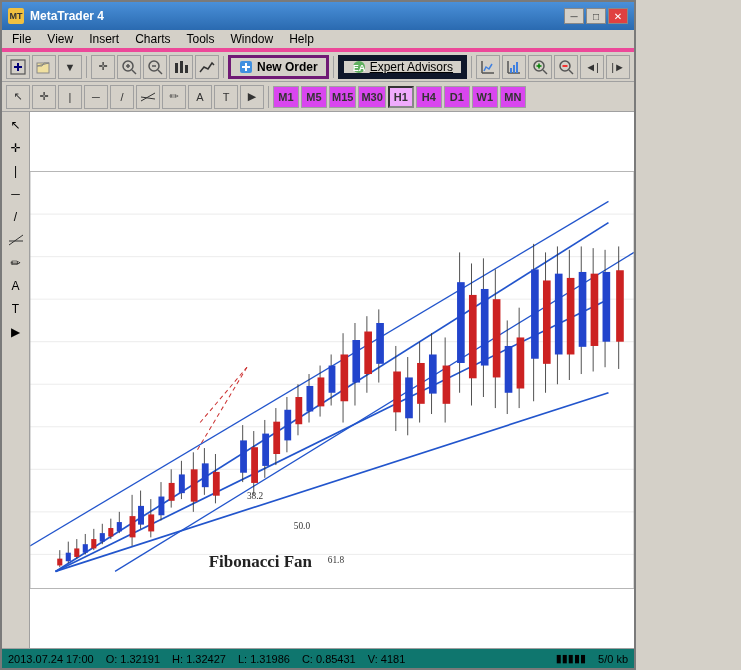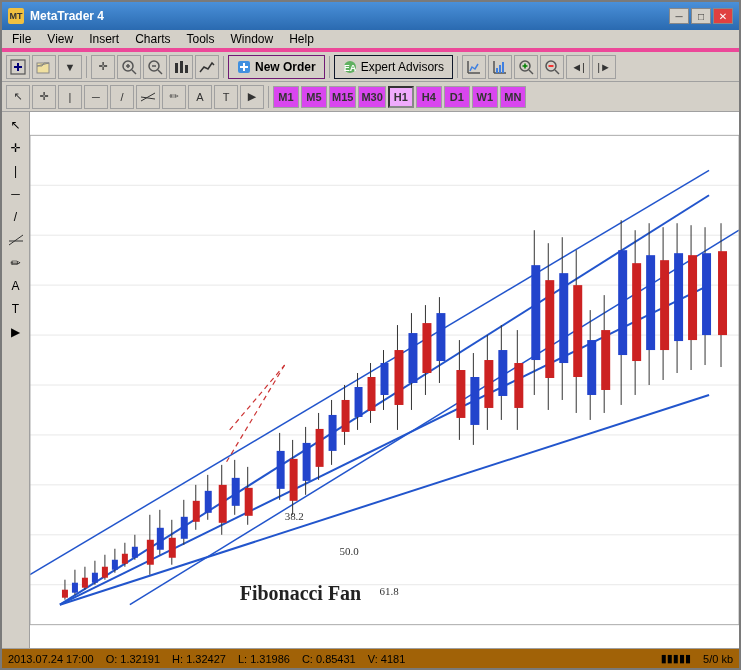--- a/index.html
+++ b/index.html
@@ -1,51 +1,51 @@
 <!DOCTYPE html>
 <html><head>
   <meta charset="utf-8">
   <style>
     * { margin: 0; padding: 0; box-sizing: border-box; }
     body { width: 741px; height: 670px; overflow: hidden; font-family: 'Segoe UI', Tahoma, Arial, sans-serif; background: #d4d0c8; }
 
-    .window { width: 741px; height: 670px; background: #d4d0c8; border: 2px solid #7a7a7a; display: flex; flex-direction: column; }
+    .window { width: 636px; height: 670px; background: #d4d0c8; border: 2px solid #7a7a7a; display: flex; flex-direction: column; }
 
     
     .title-bar { background: linear-gradient(to bottom, #4a90d9, #2a6ab0); height: 28px; display: flex; align-items: center; padding: 0 6px; justify-content: space-between; flex-shrink: 0; }
     .title-bar-left { display: flex; align-items: center; gap: 6px; }
     .title-icon { width: 16px; height: 16px; background: #f0c040; border-radius: 2px; display: flex; align-items: center; justify-content: center; font-size: 9px; color: #333; font-weight: bold; }
     .title-text { color: white; font-size: 12px; font-weight: bold; }
     .title-bar-controls { display: flex; gap: 2px; }
     .title-btn { width: 20px; height: 16px; background: #d4d0c8; border: 1px solid #888; display: flex; align-items: center; justify-content: center; cursor: pointer; font-size: 10px; color: #333; }
     .title-btn.close { background: #e04040; color: white; }
 
     
     .menu-bar { background: #d4d0c8; height: 22px; display: flex; align-items: flex-start; padding: 0 2px; border-bottom: 4px solid #ec4899; flex-shrink: 0; }
     .menu-item { padding: 2px 8px; font-size: 12px; color: #000; cursor: pointer; }
 
     
     .toolbar-row { background: #d4d0c8; height: 30px; display: flex; align-items: center; padding: 2px 4px; gap: 2px; border-bottom: 1px solid #a0a0a0; flex-shrink: 0; flex-wrap: nowrap; }
     .tb-btn { height: 24px; min-width: 24px; background: #d4d0c8; border: 1px solid #a0a0a0; display: flex; align-items: center; justify-content: center; cursor: pointer; font-size: 11px; color: #333; padding: 0 3px; }
     .tb-separator { width: 1px; height: 22px; background: #a0a0a0; margin: 0 2px; }
-    .new-order-btn { background: #d4d0c8; border: 1px solid #701a75; height: 24px; padding: 0 8px; display: flex; align-items: center; gap: 4px; font-size: 12px; cursor: pointer; font-weight: bold; }
-    .expert-btn { background: #d4d0c8; border: 1px solid #0f172a; height: 24px; padding: 0 8px; display: flex; align-items: center; gap: 4px; font-size: 12px; cursor: pointer; }
+    .new-order-btn { background: #d4d0c8; border: 3px solid #701a75; height: 24px; padding: 0 8px; display: flex; align-items: center; gap: 4px; font-size: 12px; cursor: pointer; font-weight: bold; }
+    .expert-btn { background: #d4d0c8; border: 6px solid #0f172a; height: 24px; padding: 0 8px; display: flex; align-items: center; gap: 4px; font-size: 12px; cursor: pointer; text-decoration: underline; }
     .timeframe-btn { height: 22px; min-width: 26px; background: #d946ef; border: 1px solid #a0a0a0; display: flex; align-items: center; justify-content: center; cursor: pointer; font-size: 11px; color: #333; font-weight: bold; padding: 0 2px; }
     .timeframe-btn.active { background: #f0abfc; border: 2px inset #888; }
 
     
     .drawing-toolbar { background: #d4d0c8; width: 28px; display: flex; flex-direction: column; align-items: center; padding: 2px 0; gap: 1px; border-right: 1px solid #a0a0a0; flex-shrink: 0; overflow: hidden; }
     .draw-btn { width: 24px; height: 22px; background: #d4d0c8; border: 1px solid transparent; display: flex; align-items: center; justify-content: center; cursor: pointer; font-size: 12px; }
 
     
     .chart-container { display: flex; flex: 1; overflow: hidden; }
     .chart-area { flex: 1; background: white; position: relative; overflow: hidden; font-family: Liberation Serif, serif; }
 
     
-    .status-bar { background: #a16207; height: 20px; display: flex; align-items: center; padding: 0 6px; border-top: 1px solid #a0a0a0; flex-shrink: 0; font-size: 11px; gap: 12px; }
+    .status-bar { background: #0f766e; height: 20px; display: flex; align-items: center; padding: 0 6px; border-top: 1px solid #a0a0a0; flex-shrink: 0; font-size: 11px; gap: 12px; }
     .status-item { color: #000; font-size: 11px; }
 
     
     .chart-svg { width: 100%; height: 100%; }
   </style>
 </head>
 <body>
 
 <div class="window">
 

